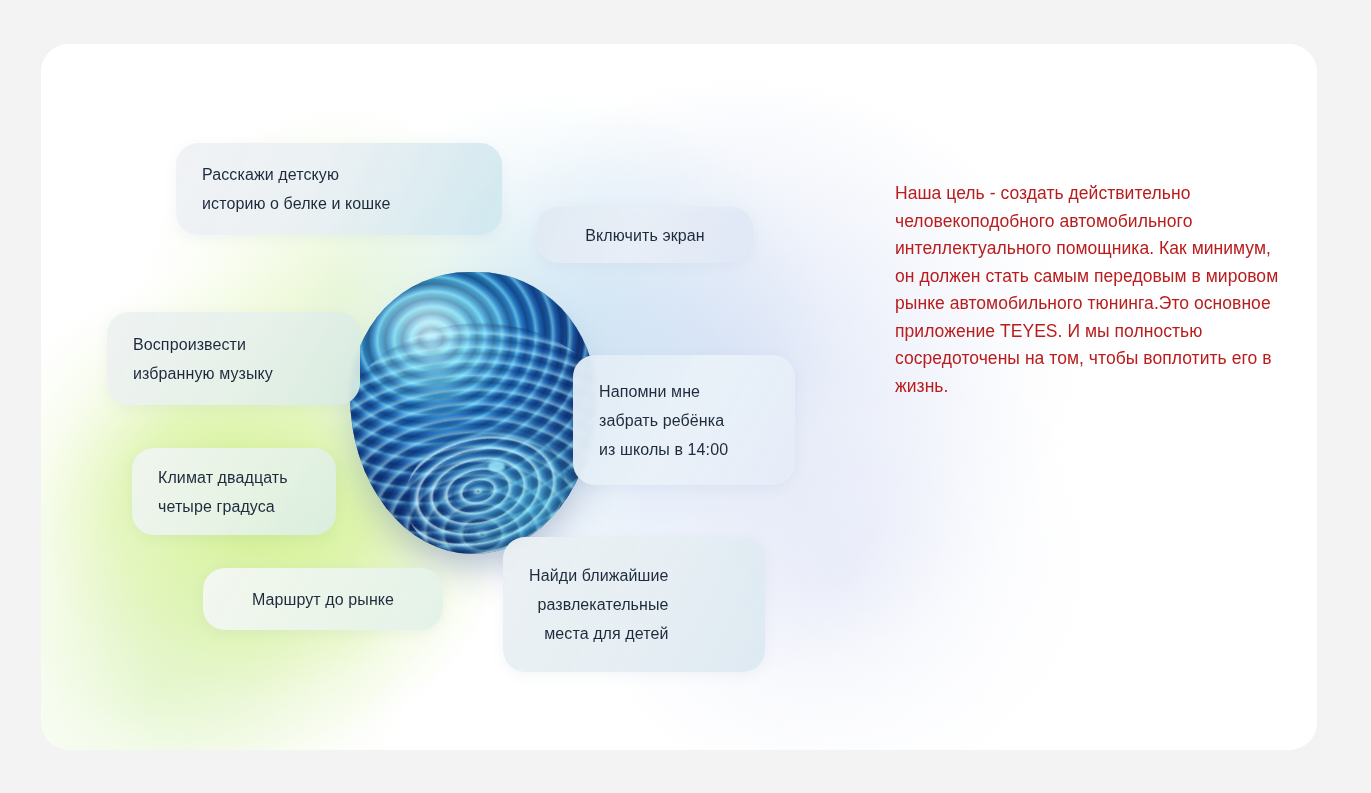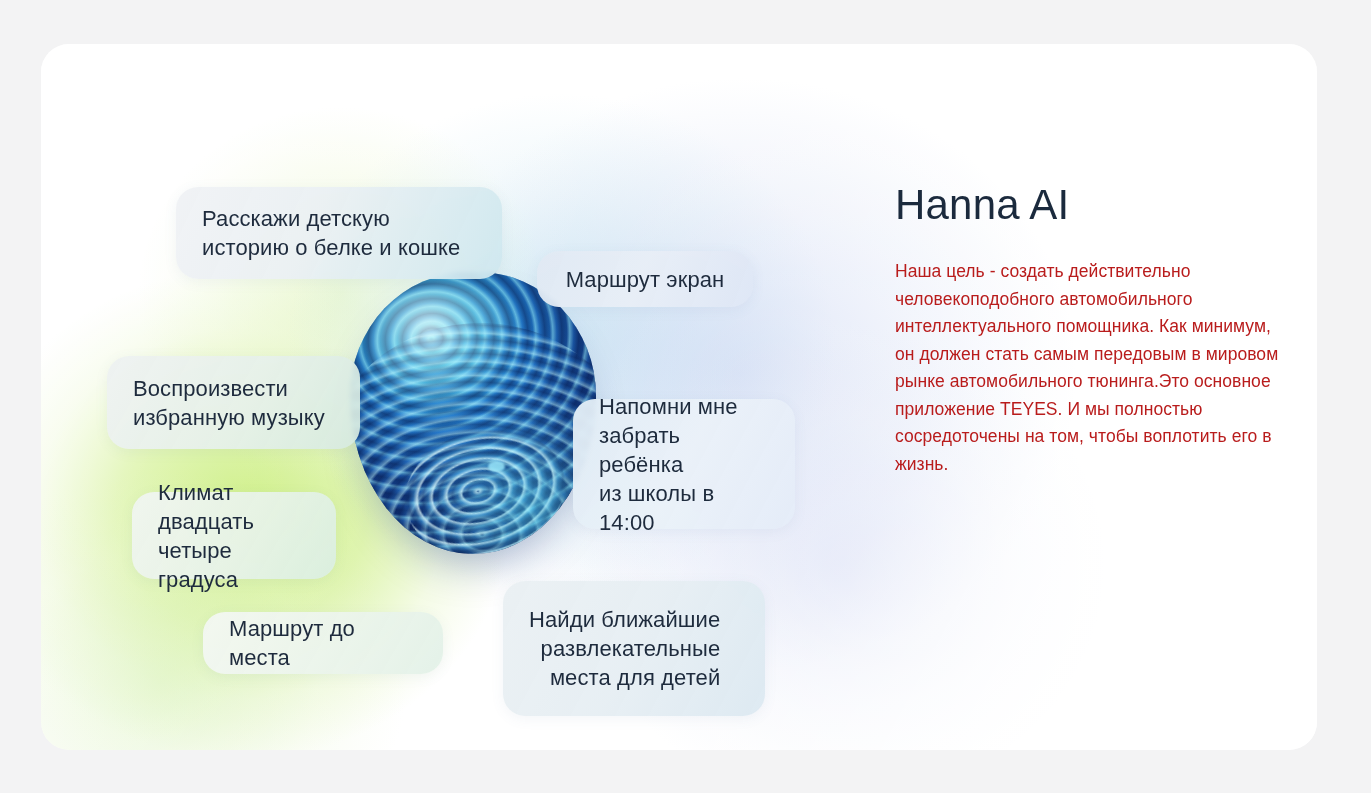--- a/index.html
+++ b/index.html
@@ -196,29 +196,28 @@
     border-radius: 50%;
     background: rgba(164,232,250,0.85);
     filter: blur(1.2px);
   }
 
   
   .bubble {
     position: absolute;
     border-radius: 22px;
     color: #1e2b3d;
-    font-size: 22px;
+    font-size: 16px;
     line-height: 29px;
     letter-spacing: 0.1px;
     display: flex;
     align-items: center;
     padding: 14px 26px;
     box-shadow: 0 3px 14px rgba(90,110,150,0.07);
     backdrop-filter: blur(2px);
-    margin-top: 44px;
   }
   .bubble span { display: block; }
 
   .b-story {
     left: 135px; top: 99px;
     width: 326px; height: 92px;
     background: linear-gradient(115deg,
       rgba(240,242,245,0.96) 0%,
       rgba(234,240,243,0.95) 42%,
       rgba(206,231,238,0.93) 100%);
@@ -321,41 +320,40 @@
       <div class="orb-rim"></div>
       <div class="orb-shade"></div>
     </div>
   </div>
 
   <div class="bubble b-story">
     <span>Расскажи детскую<br>историю о белке и кошке</span>
   </div>
 
   <div class="bubble b-screen">
-    <span>Маршрут экран</span>
+    <span>Включить экран</span>
   </div>
 
   <div class="bubble b-music">
     <span>Воспроизвести<br>избранную музыку</span>
   </div>
 
   <div class="bubble b-remind">
     <span>Напомни мне<br>забрать ребёнка<br>из школы в 14:00</span>
   </div>
 
   <div class="bubble b-climate">
     <span>Климат двадцать<br>четыре градуса</span>
   </div>
 
   <div class="bubble b-route">
-    <span>Маршрут до места</span>
+    <span>Маршрут до рынке</span>
   </div>
 
   <div class="bubble b-places">
     <span>Найди ближайшие<br>развлекательные<br>места для детей</span>
   </div>
 
   <div class="info">
-    <h1 class="info-title">Hanna AI</h1>
     <p class="info-body">Наша цель - создать действительно человекоподобного автомобильного интеллектуального помощника. Как минимум, он должен стать самым передовым в мировом рынке автомобильного тюнинга.Это основное приложение TEYES. И мы полностью сосредоточены на том, чтобы воплотить его в жизнь.</p>
   </div>
 
 </div>
 
 </body></html>

